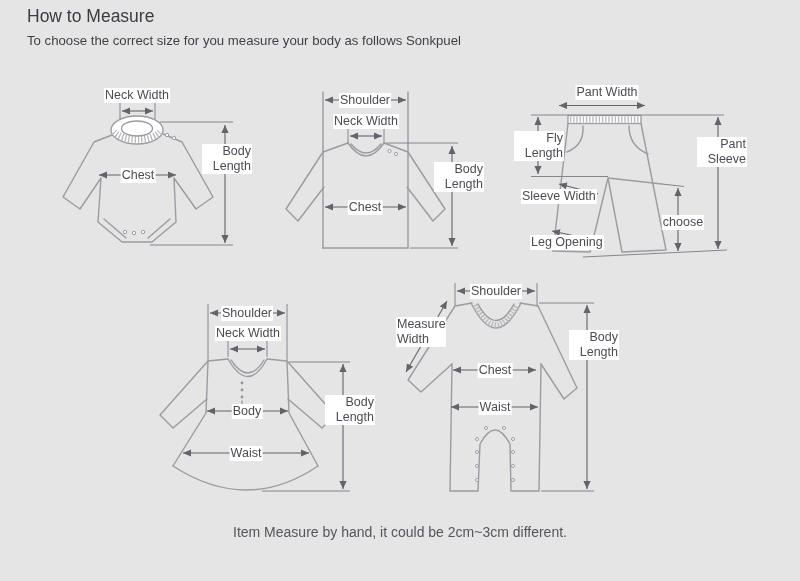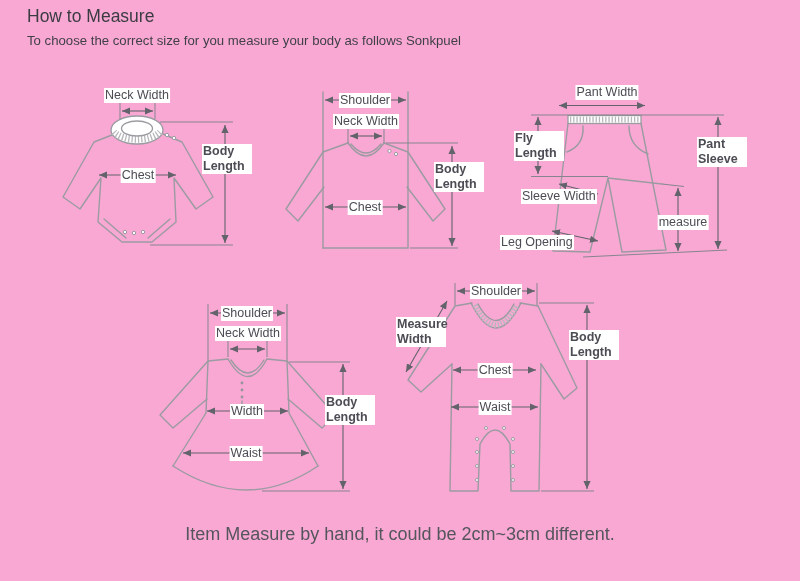--- a/index.html
+++ b/index.html
@@ -1,26 +1,26 @@
 <!DOCTYPE html>
 <html><head>
 <meta charset="utf-8">
 <style>
   html,body{margin:0;padding:0;background:#fff;}
-  .page{position:relative;width:800px;height:581px;background:#f9a8d4;overflow:hidden;
+  .page{position:relative;width:800px;height:581px;background:#e5e5e5;overflow:hidden;
         font-family:"Liberation Sans", sans-serif;}
   .title{position:absolute;left:27px;top:6px;font-size:17.5px;color:#3b3b42;font-weight:400;}
   .subtitle{position:absolute;left:27px;top:33px;font-size:13.2px;color:#3f3f46;}
   .footer-note{position:absolute;left:0;top:524px;width:100%;text-align:center;
-               font-size:18px;color:#55555c;}
+               font-size:14px;color:#55555c;}
   svg.draw{position:absolute;left:0;top:0;}
   .lbl{position:absolute;font-size:12.5px;color:#4c4c54;line-height:1.18;
        background:#ffffff;padding:0 1px;white-space:nowrap;}
-  .lbl.c{transform:translateX(-50%);text-align:left;}
-  .lbl.w{white-space:normal;width:48px;font-weight:bold;}
+  .lbl.c{transform:translateX(-50%);text-align:right;}
+  .lbl.w{white-space:normal;width:48px;}
   
   .g{stroke:#9b9ba1;stroke-width:1.4;fill:none;stroke-linejoin:round;stroke-linecap:round;}
   .gf{stroke:#9b9ba1;stroke-width:1.3;fill:#ffffff;}
   .rib{stroke:#b7b7bc;stroke-width:7;fill:none;stroke-dasharray:1.3 1.9;}
   .rib2{stroke:#b7b7bc;stroke-width:6;fill:none;stroke-dasharray:1.3 1.9;}
   .d{stroke:#63636b;stroke-width:1.1;fill:none;}
   .x{stroke:#85858e;stroke-width:1;fill:none;}
   .snap{fill:#ffffff;stroke:#9b9ba1;stroke-width:1;}
   .dot{fill:#94949a;}
 </style>
@@ -135,26 +135,26 @@
 
   <div class="lbl c" style="left:365px;top:93px">Shoulder</div>
   <div class="lbl c" style="left:366px;top:114px">Neck Width</div>
   <div class="lbl c" style="left:365px;top:200px">Chest</div>
   <div class="lbl c w" style="left:459px;top:162px">Body Length</div>
 
   <div class="lbl c" style="left:607px;top:85px">Pant Width</div>
   <div class="lbl c w" style="left:539px;top:131px">Fly Length</div>
   <div class="lbl c w" style="left:722px;top:137px">Pant Sleeve</div>
   <div class="lbl" style="left:521px;top:189px">Sleeve Width</div>
-  <div class="lbl c" style="left:683px;top:215px">measure</div>
-  <div class="lbl" style="left:500px;top:235px">Leg Opening</div>
+  <div class="lbl c" style="left:683px;top:215px">choose</div>
+  <div class="lbl" style="left:530px;top:235px">Leg Opening</div>
 
   <div class="lbl c" style="left:247px;top:306px">Shoulder</div>
   <div class="lbl c" style="left:248px;top:326px">Neck Width</div>
-  <div class="lbl c" style="left:247px;top:404px">Width</div>
+  <div class="lbl c" style="left:247px;top:404px">Body</div>
   <div class="lbl c" style="left:246px;top:446px">Waist</div>
   <div class="lbl c w" style="left:350px;top:395px">Body Length</div>
 
   <div class="lbl c" style="left:496px;top:284px">Shoulder</div>
   <div class="lbl w" style="left:396px;top:317px">Measure Width</div>
   <div class="lbl c" style="left:495px;top:363px">Chest</div>
   <div class="lbl c" style="left:495px;top:400px">Waist</div>
   <div class="lbl c w" style="left:594px;top:330px">Body Length</div>
 
   <div class="footer-note">Item Measure by hand, it could be 2cm~3cm different.</div>

